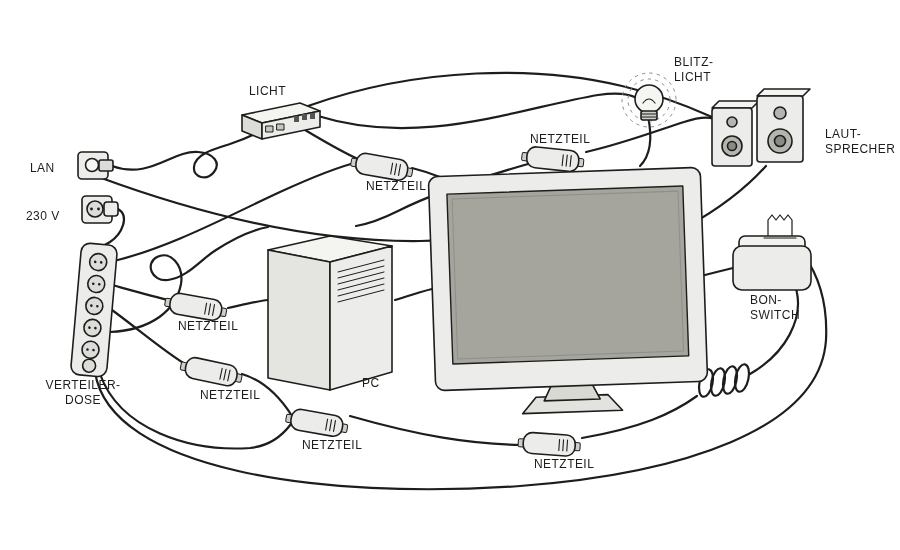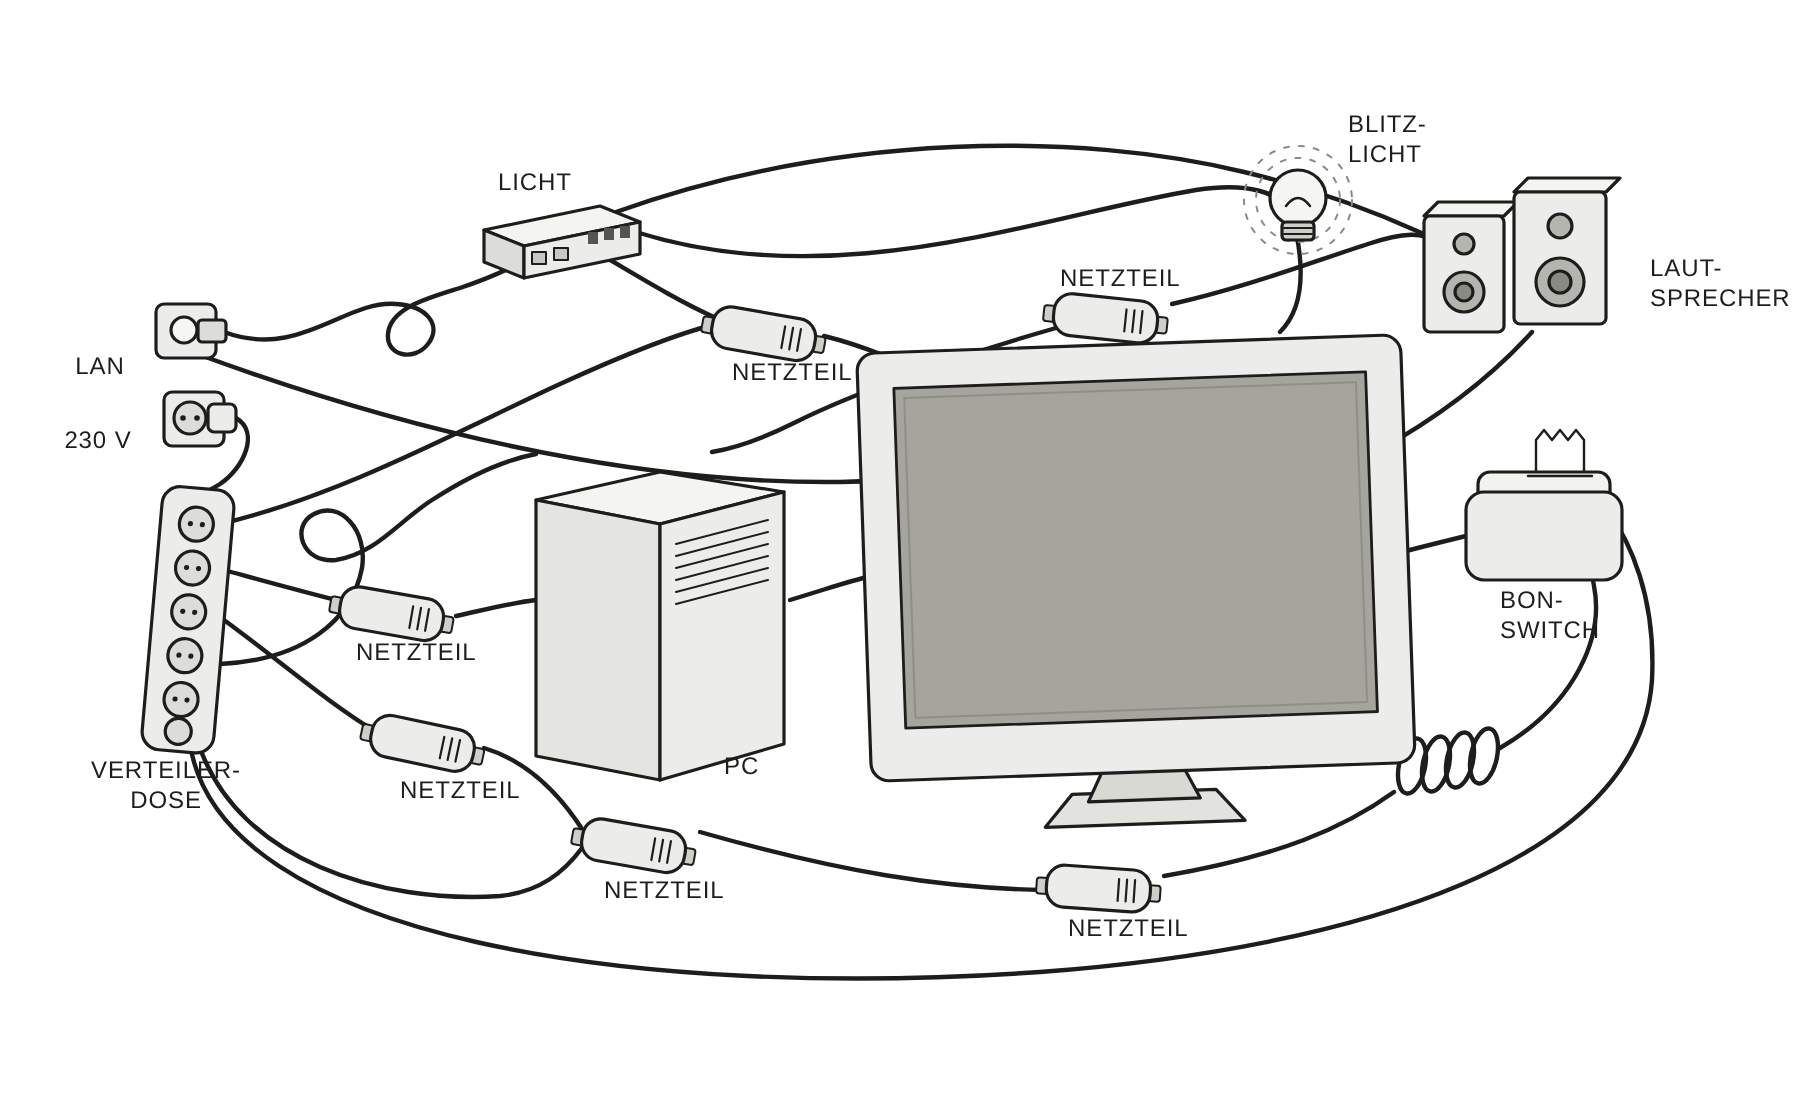--- a/index.html
+++ b/index.html
@@ -1,21 +1,21 @@
 <!DOCTYPE html>
 <html><head>
 <meta charset="utf-8">
 <style>
   html,body{margin:0;padding:0;background:#fff;}
   .stage{position:relative;width:900px;height:550px;background:#ffffff;overflow:hidden;
          font-family:"Liberation Sans",sans-serif;}
   .stage svg{position:absolute;left:0;top:0;}
   .label{position:absolute;font-size:12px;font-weight:400;line-height:1.25;
          letter-spacing:.45px;color:#1d1d1b;white-space:pre-line;}
-  .ta-r{text-align:center;margin-top:15px;}
+  .ta-r{text-align:left;}
   .ta-c{text-align:center;}
 </style>
 </head>
 <body>
 
 <div class="stage">
 
   <svg width="900" height="550" viewBox="0 0 900 550">
 
     <g fill="none" stroke="#1d1d1b" stroke-width="2.2" stroke-linecap="round" stroke-linejoin="round">
@@ -184,21 +184,21 @@
       <g>
         <path d="M768,240 L768,220 L772,215 L776,220 L780,215 L784,220 L788,215 L792,220 L792,240 Z" fill="#ffffff" stroke-width="1.2"></path>
         <rect x="739" y="236" width="66" height="18" rx="6" fill="#f2f2ef"></rect>
         <path d="M764,238 L796,238" stroke-width="1.2"></path>
         <rect x="733" y="246" width="78" height="44" rx="9" fill="#ececea"></rect>
       </g>
     </g>
   </svg>
 
   <div class="label ta-r" style="left:30px;top:161px;width:40px;">LAN</div>
-  <div class="label ta-r" style="left:26px;top:198px;width:46px;">230 V</div>
+  <div class="label ta-r" style="left:26px;top:209px;width:46px;">230 V</div>
   <div class="label ta-c" style="left:44px;top:378px;width:78px;">VERTEILER-
 DOSE</div>
   <div class="label" style="left:249px;top:84px;">LICHT</div>
   <div class="label" style="left:366px;top:179px;">NETZTEIL</div>
   <div class="label" style="left:530px;top:132px;">NETZTEIL</div>
   <div class="label" style="left:178px;top:319px;">NETZTEIL</div>
   <div class="label" style="left:200px;top:388px;">NETZTEIL</div>
   <div class="label" style="left:302px;top:438px;">NETZTEIL</div>
   <div class="label" style="left:534px;top:457px;">NETZTEIL</div>
   <div class="label" style="left:362px;top:376px;">PC</div>

